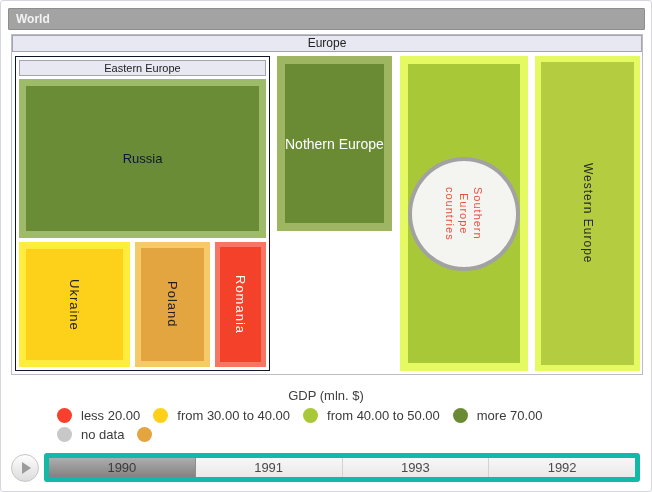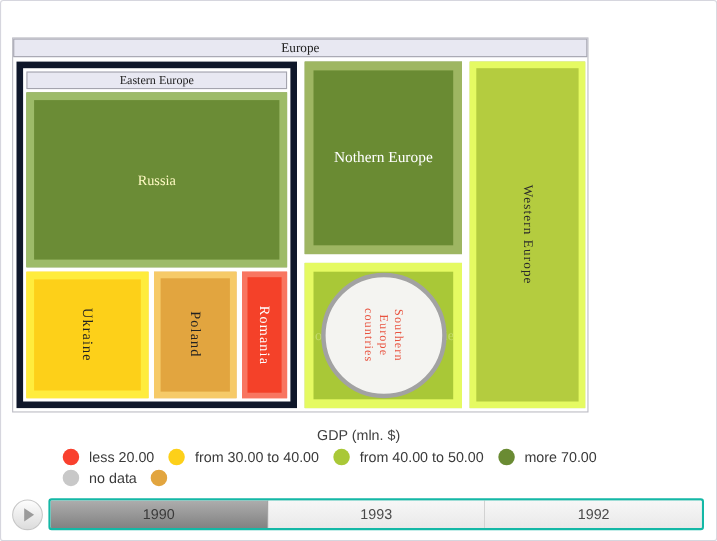--- a/index.html
+++ b/index.html
@@ -9,48 +9,48 @@
     font-family:"Liberation Sans", sans-serif;
   }
   
   .world-bar {
     position:absolute; left:7px; top:7px; width:637px; height:22px; box-sizing:border-box;
     background:#a3a3a3; border:1px solid #8d8d8d; border-radius:1px;
     color:#f2f2f2; font-weight:bold; font-size:12px; line-height:20px; padding-left:7px;
   }
   
   .europe-box {
-    position:absolute; left:10px; top:33px; width:524px; height:341px; box-sizing:border-box;
-    border:1px solid #bcbcc4; background:#fff;font-family:Liberation Serif, serif;
+    position:absolute; left:10px; top:33px; width:632px; height:341px; box-sizing:border-box;
+    border:1px solid #bcbcc4; background:#fff;
   }
   .region-header {
     box-sizing:border-box; border:1px solid #a4a4ae; background:#e8e8f2;
     color:#222; font-size:12px; text-align:center; height:17px; line-height:15px;
   }
   .europe-content {
     position:absolute; left:3px; right:2px; top:21px; bottom:3px;
     display:flex; gap:7px;
   }
   .eastern-box {
-    width:255px; box-sizing:border-box; border:6px solid #0f172a;
+    width:255px; box-sizing:border-box; border:1px solid #0f172a;
     display:flex; flex-direction:column; padding:3px; background:#fff;
   }
   .eastern-box .region-header { font-size:11px; height:16px; line-height:14px; margin-bottom:3px; }
   .eastern-content { flex:1; display:flex; flex-direction:column; }
   .tile {
     box-sizing:border-box; display:flex; align-items:center; justify-content:center;
     overflow:hidden; cursor:pointer;
   }
-  .tile-russia  { height:159px; border:7px solid #9dbb69; margin-bottom:4px; color:#fef9c3; font-size:13px; }
+  .tile-russia  { height:159px; border:7px solid #9dbb69; margin-bottom:4px; color:#0f172a; font-size:13px; }
   .eastern-row  { flex:1; display:flex; gap:5px; }
   .tile-ukraine { width:111px; border:7px solid #ffec3d; color:#222; }
   .tile-poland  { width:75px;  border:6px solid #f6ca68; color:#222; }
   .tile-romania { flex:1;      border:5px solid #f87661; color:#fff; }
   .vtext { writing-mode:vertical-rl; font-size:13px; letter-spacing:1px; white-space:nowrap; }
-  .middle-col { flex:1; display:flex; flex-direction:column; gap:8px; }
+  .middle-col { flex:1; display:flex; gap:8px; }
   .tile-northern { height:175px; border:8px solid #9eb662; color:#fff; font-size:14px; }
   .southern-group {
     flex:1; box-sizing:border-box; border:8px solid #e5fa62; position:relative;
     display:flex; align-items:center; justify-content:center; overflow:hidden; cursor:pointer;
   }
   .southern-watermark { position:absolute; color:#c3da6c; font-size:13px; white-space:nowrap; }
   .southern-circle {
     width:114px; height:114px; box-sizing:border-box; border-radius:50%;
     background:#f4f4f1; border:4px solid #a2a2a2; position:relative;
     display:flex; align-items:center; justify-content:center;
@@ -74,37 +74,38 @@
     width:28px; height:28px; box-sizing:border-box; border-radius:50%; flex:none;
     background:linear-gradient(#fdfdfd,#dcdcdc); border:1px solid #c6c6c6;
     display:flex; align-items:center; justify-content:center; cursor:pointer;
   }
   .play-icon {
     width:0; height:0; margin-left:3px;
     border-left:9px solid #9b9b9b; border-top:6px solid transparent; border-bottom:6px solid transparent;
   }
   .years-row {
     flex:1; height:29px; box-sizing:border-box; display:flex;
-    border:2px solid #14b8a6; border-radius:3px; overflow:hidden; background:#f0f0f0;
+    border:5px solid #14b8a6; border-radius:3px; overflow:hidden; background:#f0f0f0;
   }
   .year-button {
     flex:1; display:flex; align-items:center; justify-content:center;
     background:linear-gradient(#f7f7f7,#e9e9e9); border-right:1px solid #d2d2d2;
     color:#4a4a4a; font-size:13px; cursor:pointer;
   }
   .year-button:last-child { border-right:none; }
   .year-button.selected {
     background:linear-gradient(#adadad,#828282); color:#3a3a3a; border-right-color:#8e8e8e;
   }
 </style>
 </head>
 <body>
 
 <div class="widget">
 
+  <div class="world-bar">World</div>
 
   <div class="europe-box">
     <div class="region-header">Europe</div>
 
     <div class="europe-content">
 
       <div class="eastern-box">
         <div class="region-header">Eastern Europe</div>
         <div class="eastern-content">
           <div class="tile tile-russia" style="background: rgb(107, 140, 54);">
@@ -175,18 +176,19 @@
       </div>
     </div>
   </div>
 
   <div class="timeline">
     <div class="play-button">
       <span class="play-icon"></span>
     </div>
     <div class="years-row">
       <div class="year-button selected">1990</div>
+      <div class="year-button">1991</div>
       <div class="year-button">1993</div>
       <div class="year-button">1992</div>
     </div>
   </div>
 
 </div>
 
 </body></html>

